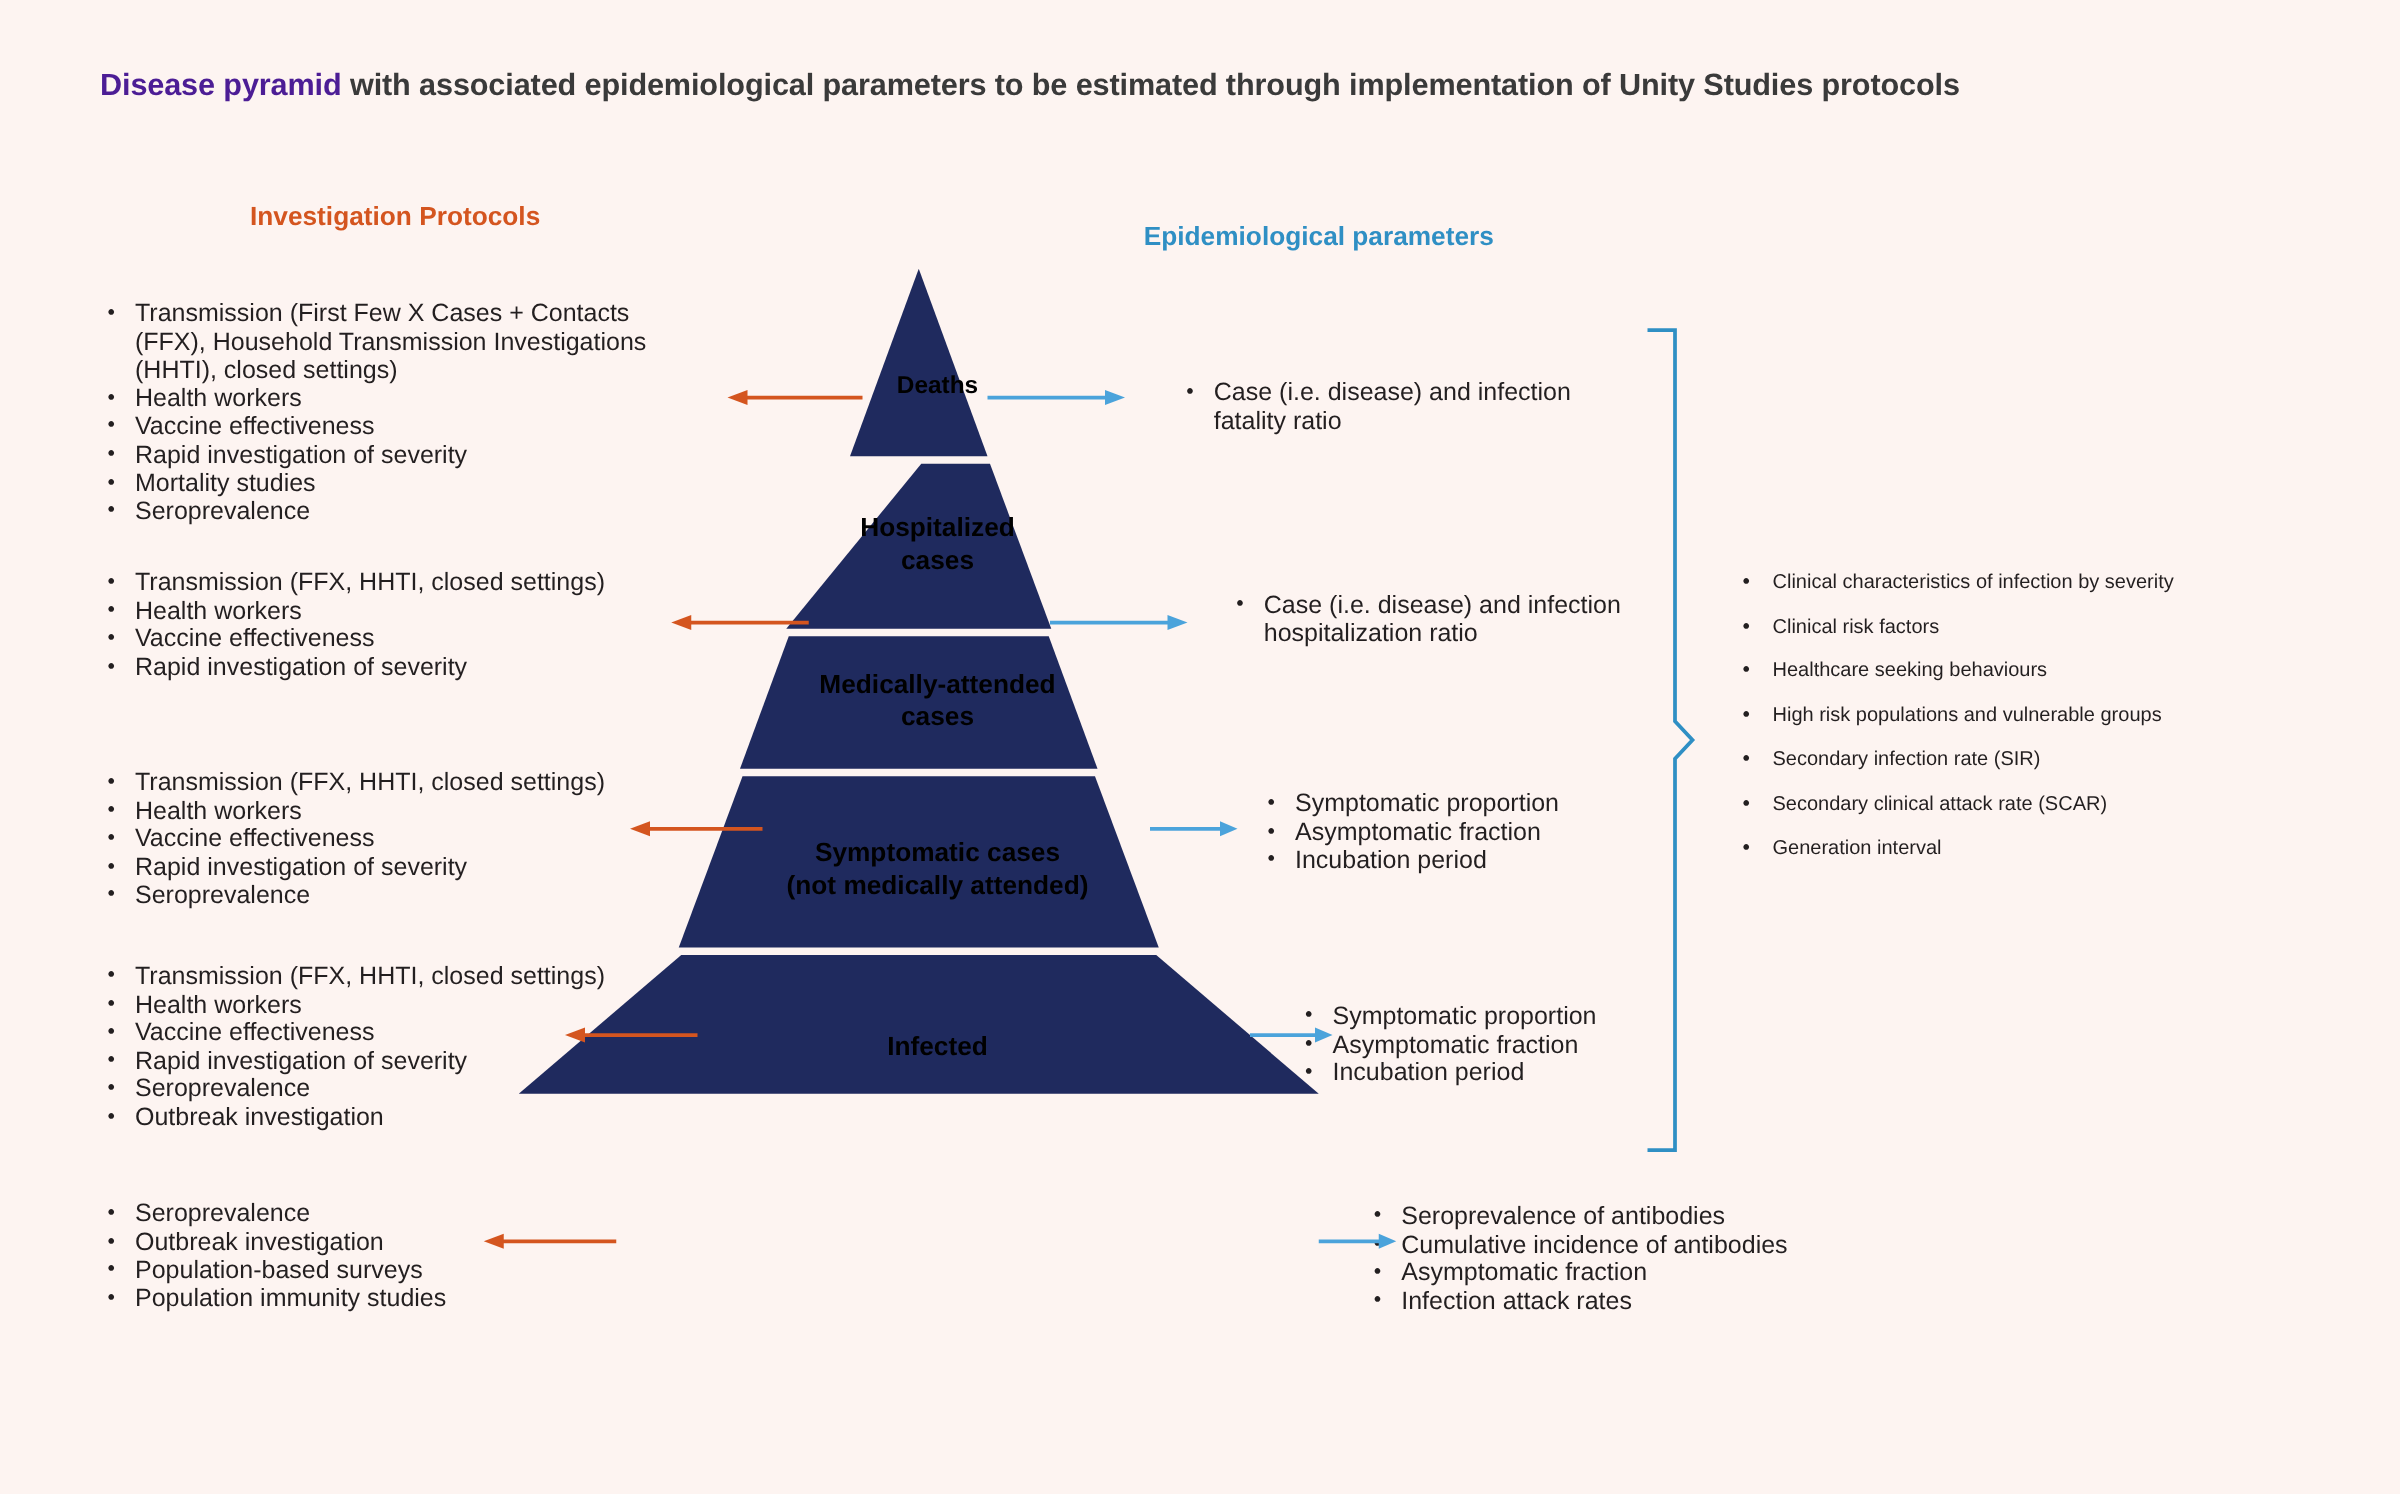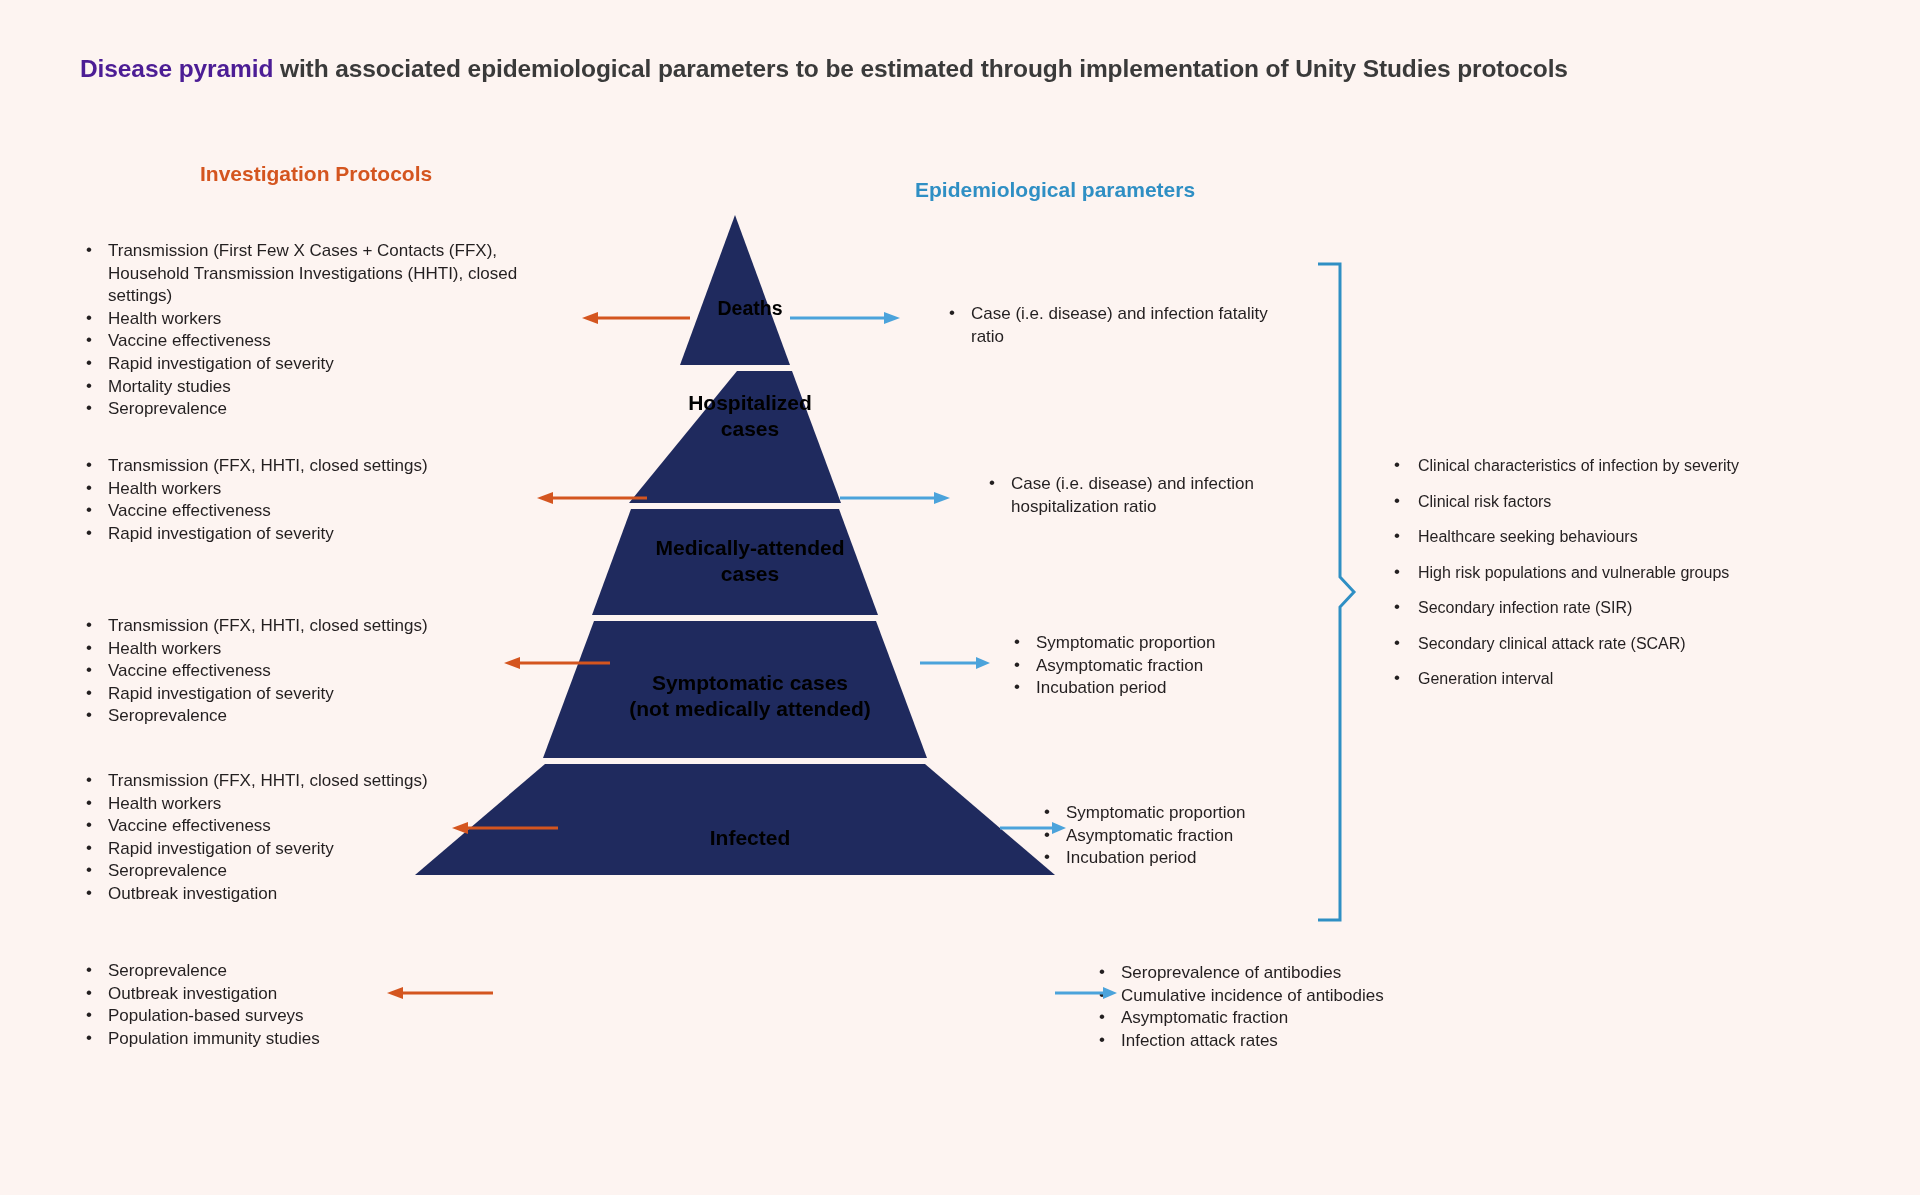--- a/index.html
+++ b/index.html
@@ -27,21 +27,21 @@
   }
   .col-head.left{left:200px;top:162px;color:#d4551f;}
   .col-head.right{left:915px;top:162px;color:#2f8fc4;margin-top:16px;}
 
   
   ul.blist{
     list-style:none;margin:0;padding:0;position:absolute;
   }
   ul.blist li{
     position:relative;padding-left:26px;
-    font-size:17px;line-height:22.6px;color:#231f20;
+    font-size:20px;line-height:22.6px;color:#231f20;
   }
   ul.blist li:before{
     content:"\2022";position:absolute;left:4px;top:-1px;
     font-size:17px;color:#231f20;
   }
   ul.blist.wide li{line-height:35.5px;font-size:16px;}
 
   
   #lp0{left:82px;top:240px;width:470px;}
   #lp1{left:82px;top:455px;width:470px;}
@@ -64,21 +64,21 @@
 
   
   .pyramid{position:absolute;left:400px;top:215px;width:700px;height:870px;}
   .pyramid svg{display:block;}
   .band-label{
     position:absolute;color:#000000;font-weight:bold;
     text-align:center;font-size:21px;line-height:26px;
     width:100%;left:0;
   }
   #bl-deaths{top:80px;font-size:19.5px;}
-  #bl-hosp{top:175px;}
+  #bl-hosp{top:195px;}
   #bl-medatt{top:320px;}
   #bl-symp{top:455px;}
   #bl-infected{top:610px;}
 
   
   .arrow{position:absolute;height:20px;}
   .arrow svg{display:block;overflow:visible;}
 
   
   .brace{position:absolute;left:1310px;top:262px;}

